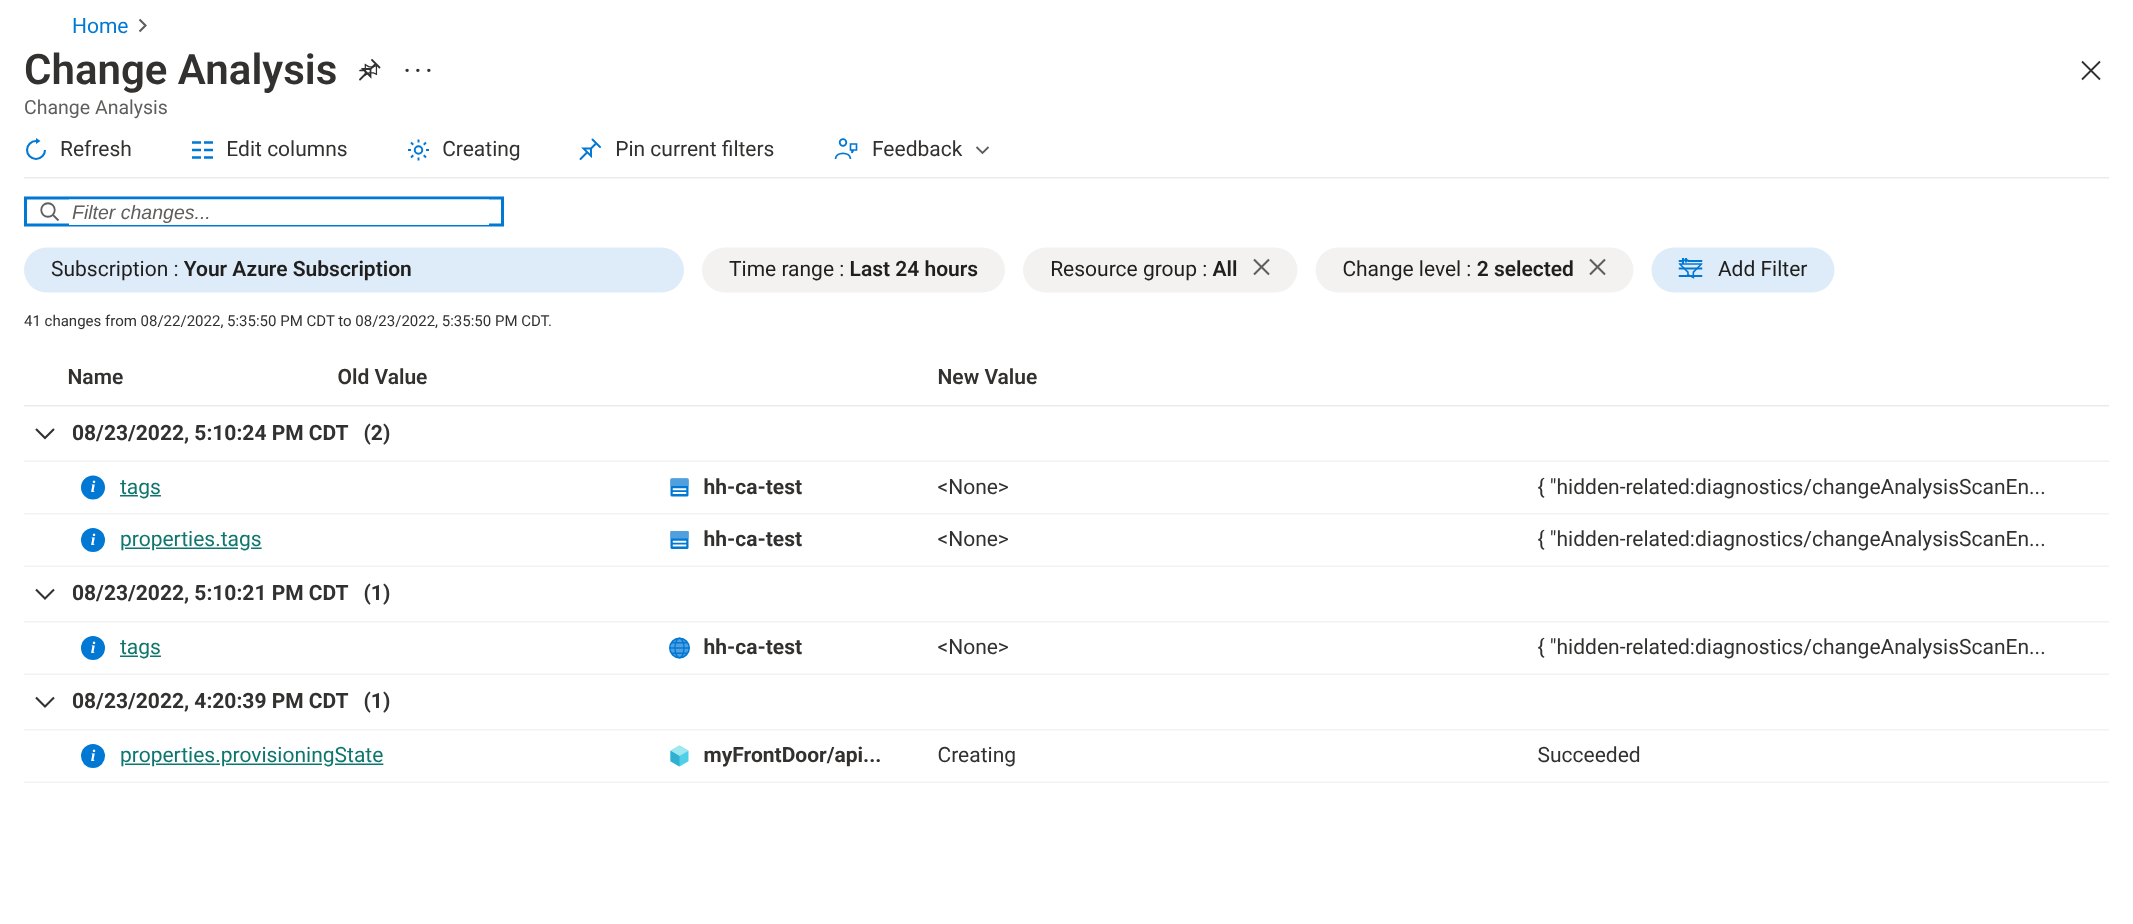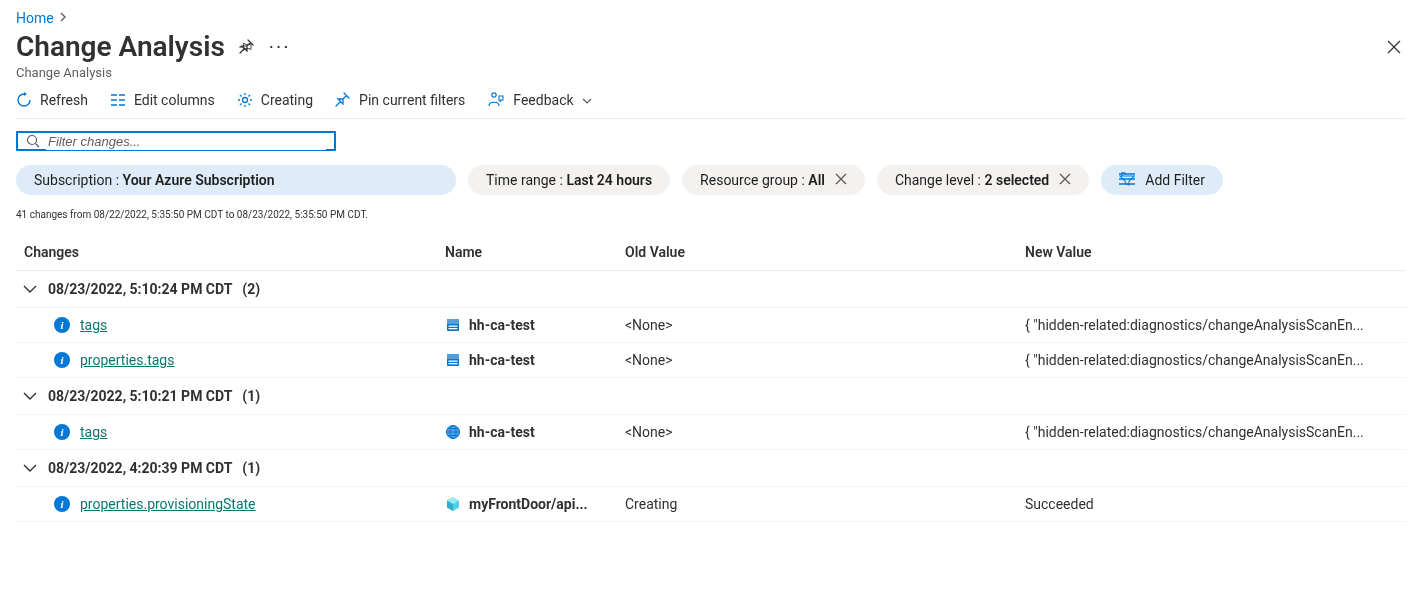--- a/index.html
+++ b/index.html
@@ -9,37 +9,37 @@
     font-size: 14px;
     color: #323130;
     background: #fff;
     width: 1422px;
     padding: 10px 16px 0 16px;
   }
   a { text-decoration: none; color: #0078d4; }
 
   
   .breadcrumb { display: flex; align-items: center; gap: 6px; font-size: 14px; margin-bottom: 4px; }
-  .breadcrumb a { color: #0078d4; }
+  .breadcrumb a { color: #0078d4; margin-left: 32px; }
   .breadcrumb .chev { color: #605e5c; font-size: 11px; }
 
   
   .title-row { display: flex; align-items: center; gap: 14px; }
   .title-row h1 { font-size: 28px; font-weight: 600; margin: 0; }
   .title-row .pin-btn svg, .title-row .more-btn svg { display: block; }
   .title-row .more { font-size: 20px; letter-spacing: 2px; color: #323130; cursor: pointer; }
   .subtitle { font-size: 13px; color: #605e5c; margin: 2px 0 12px 0; }
 
   .spacer { flex: 1; }
   .close-btn { cursor: pointer; color: #605e5c; padding: 4px; }
   .close-btn svg { display: block; }
 
   
   .toolbar {
-    display: flex; align-items: center; gap: 22px;
+    display: flex; align-items: center; gap: 39px;
     border-bottom: 1px solid #edebe9;
     padding-bottom: 10px; margin-bottom: 12px;
   }
   .tool-btn { display: flex; align-items: center; gap: 8px; cursor: pointer; color: #323130; }
   .tool-btn svg { flex-shrink: 0; }
   .chev-small { color: #605e5c; }
 
   
   .filter-box {
     display: flex; align-items: center; gap: 6px;
@@ -214,21 +214,20 @@
         <path d="M5 3 L5 0 M3.5 1.5 L6.5 1.5" stroke="#0078d4" stroke-width="1.3"></path>
         <path d="M0 4 L16 4 L10 10 L10 14 L6 12 L6 10 Z" fill="none" stroke="#0078d4" stroke-width="1.2" transform="translate(0 -0.5) scale(0.9) translate(1 1)"></path>
       </svg>
     <span>Add Filter</span>
   </div>
 </div>
 
 <div class="summary">41 changes from 08/22/2022, 5:35:50 PM CDT to 08/23/2022, 5:35:50 PM CDT.</div>
 
 <div class="table-header">
-  <div class="col-changes">Changes</div>
   <div class="col-name">Name</div>
   <div class="col-old">Old Value</div>
   <div class="col-new">New Value</div>
 </div>
 
 <div id="table-body">
     <div class="group-row">
       <span class="group-chev">
         <svg width="16" height="16" viewBox="0 0 16 16">
           <use href="#icon-chevdown"></use>

